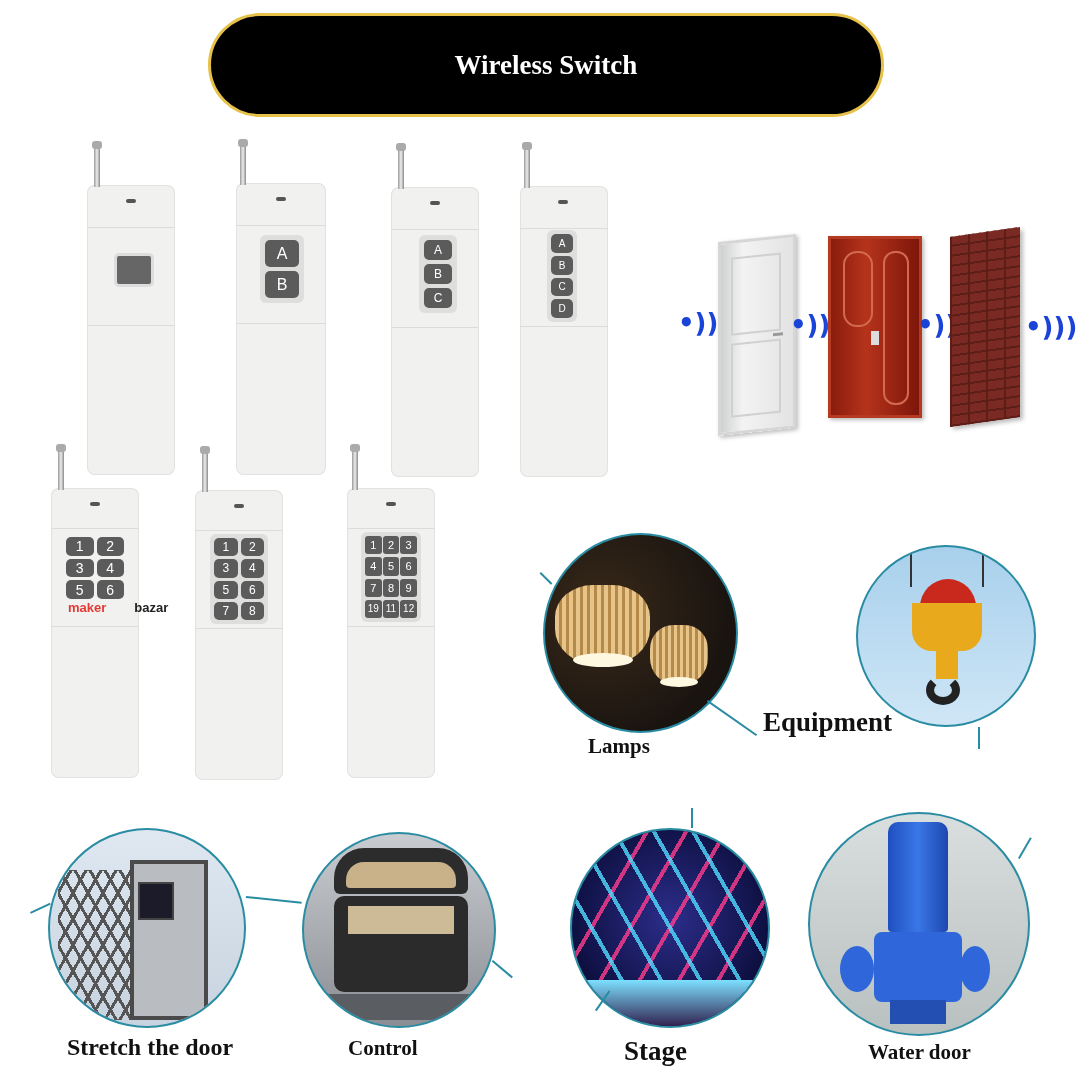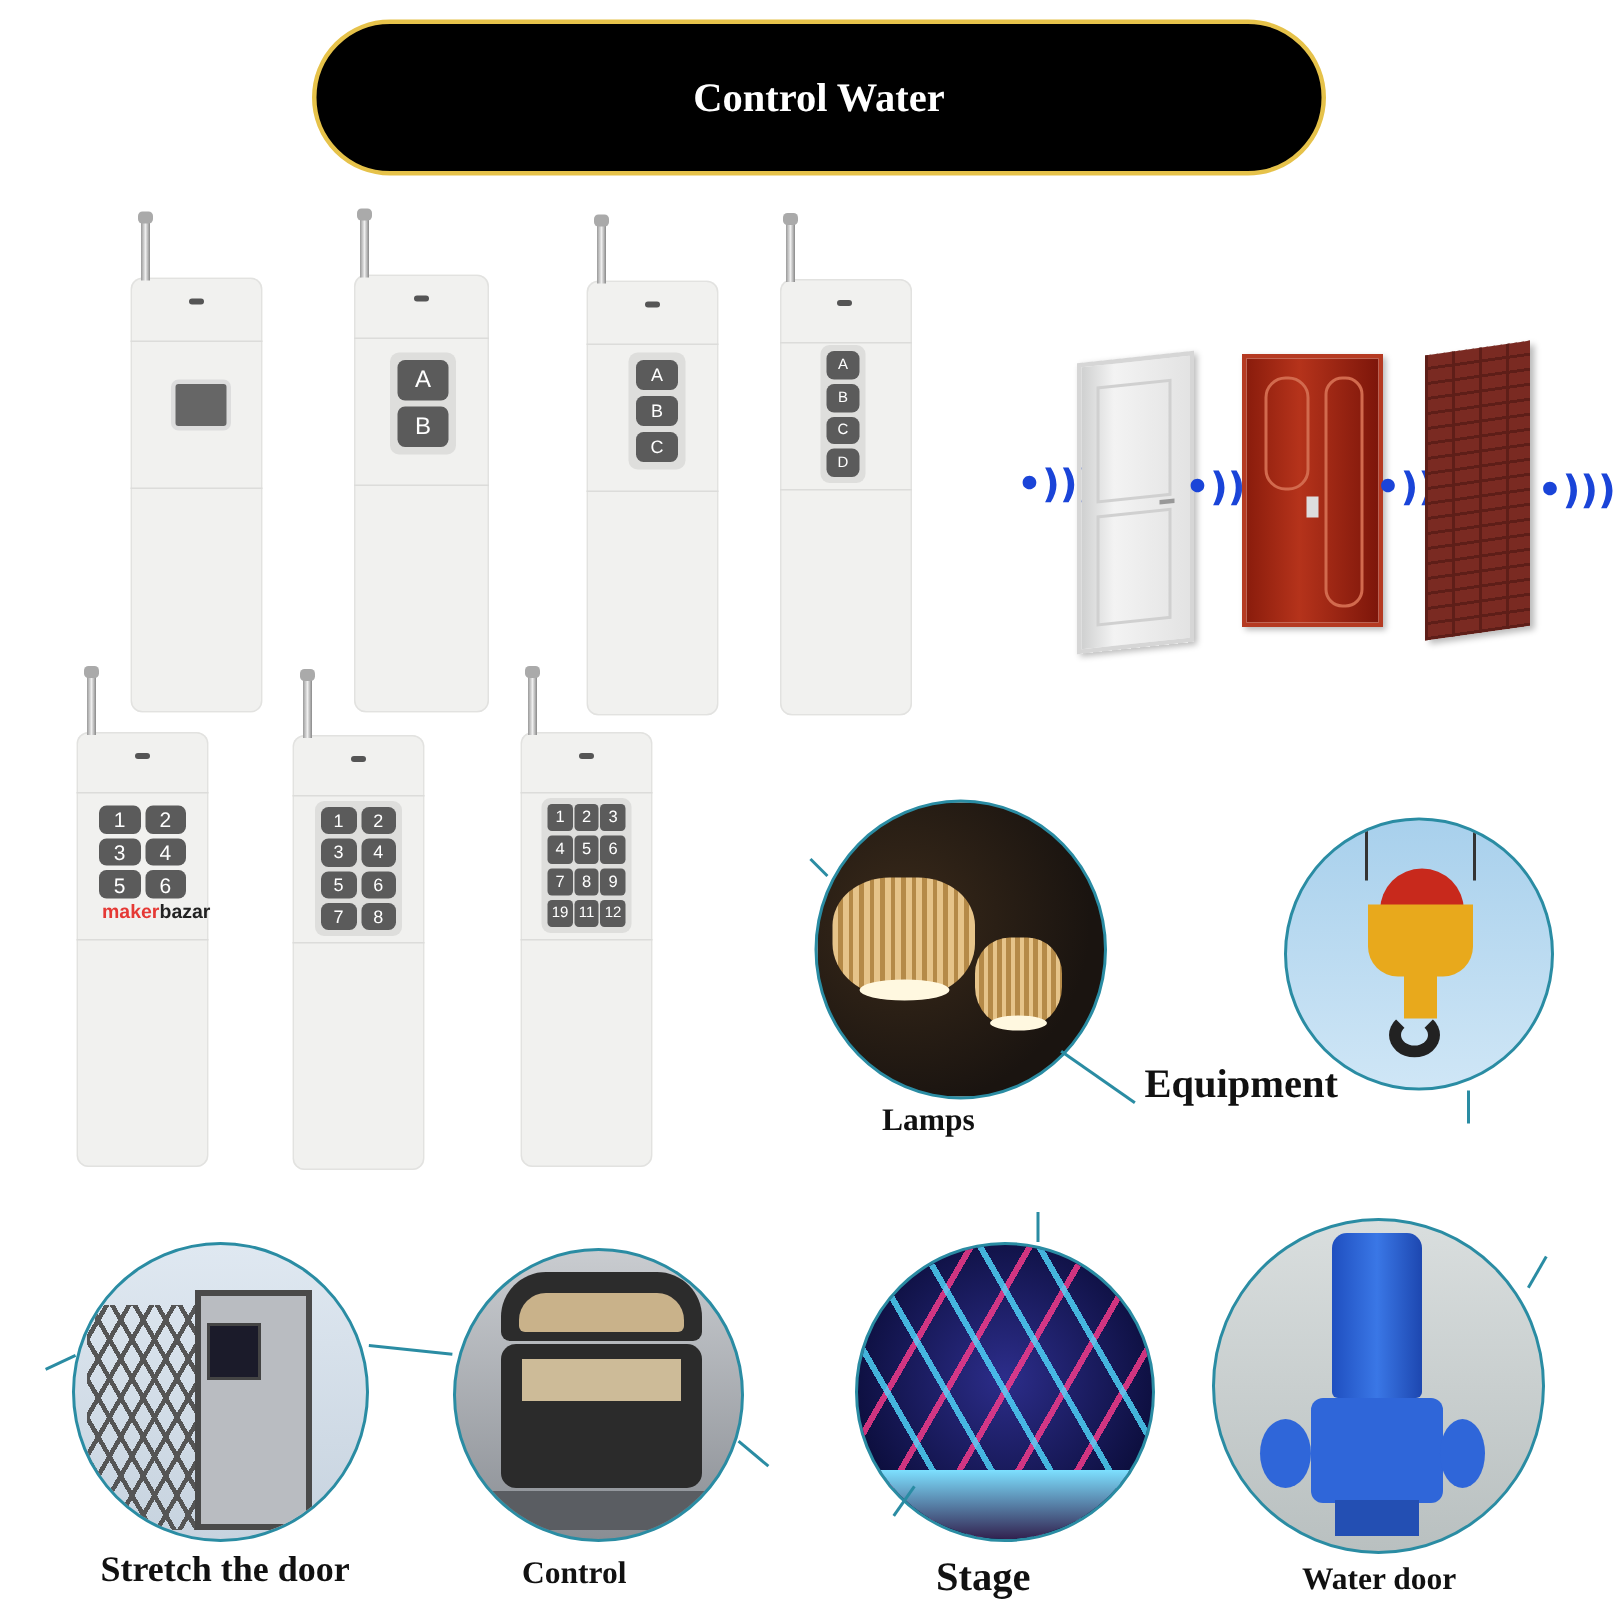--- a/index.html
+++ b/index.html
@@ -15,21 +15,21 @@
   .brand{position:absolute;font-family:"Liberation Sans",sans-serif;font-weight:bold;font-size:13px;}
   .circle{position:absolute;border-radius:50%;border:2px solid #2a8ca3;overflow:hidden;box-sizing:border-box;}
   .line{position:absolute;background:#2a8ca3;height:2px;transform-origin:0 0;}
   .caption{position:absolute;font-weight:bold;color:#111;font-family:"Liberation Serif",serif;}
   .wave{position:absolute;color:#1a44d8;font-family:"DejaVu Sans",sans-serif;font-size:26px;font-weight:bold;}
 </style>
 </head>
 <body>
 
 <div class="title-pill">
-  <div>Control Water</div>
+  <div>Wireless Switch</div>
 </div>
 
 <div class="remote" style="left:87px;top:185px;width:88px;height:290px;">
   <div class="antenna" style="left:7px;"></div>
   <div class="led" style="left:39px;"></div>
   <div class="seam" style="top:42px;"></div>
   <div class="seam" style="top:140px;"></div>
   <div class="key" style="position:absolute;left:27px;top:68px;width:34px;height:28px;background:#666;border:3px solid #ddd;"></div>
 </div>
 
@@ -76,21 +76,21 @@
   <div class="seam" style="top:138px;"></div>
   <div class="keypad" style="left:12px;top:46px;width:64px;height:68px;grid-template-columns:1fr 1fr;grid-template-rows:repeat(3,1fr);gap:3px;padding:3px;background:transparent;">
     <div class="key">1</div>
     <div class="key">2</div>
     <div class="key">3</div>
     <div class="key">4</div>
     <div class="key">5</div>
     <div class="key">6</div>
   </div>
   <div class="brand" style="left:17px;top:112px;">
-    <span style="color:#e53935;">maker</span><span style="color:#222;">bazar</span>
+    <span style="color:#e53935;">maker</span><span style="color:#222;margin-left:28px;">bazar</span>
   </div>
 </div>
 
 <div class="remote" style="left:195px;top:490px;width:88px;height:290px;">
   <div class="antenna" style="left:7px;"></div>
   <div class="led" style="left:39px;"></div>
   <div class="seam" style="top:40px;"></div>
   <div class="seam" style="top:138px;"></div>
   <div class="keypad" style="left:15px;top:44px;width:58px;height:90px;grid-template-columns:1fr 1fr;grid-template-rows:repeat(4,1fr);gap:3px;padding:4px;">
     <div class="key" style="font-size:12px;">1</div>

